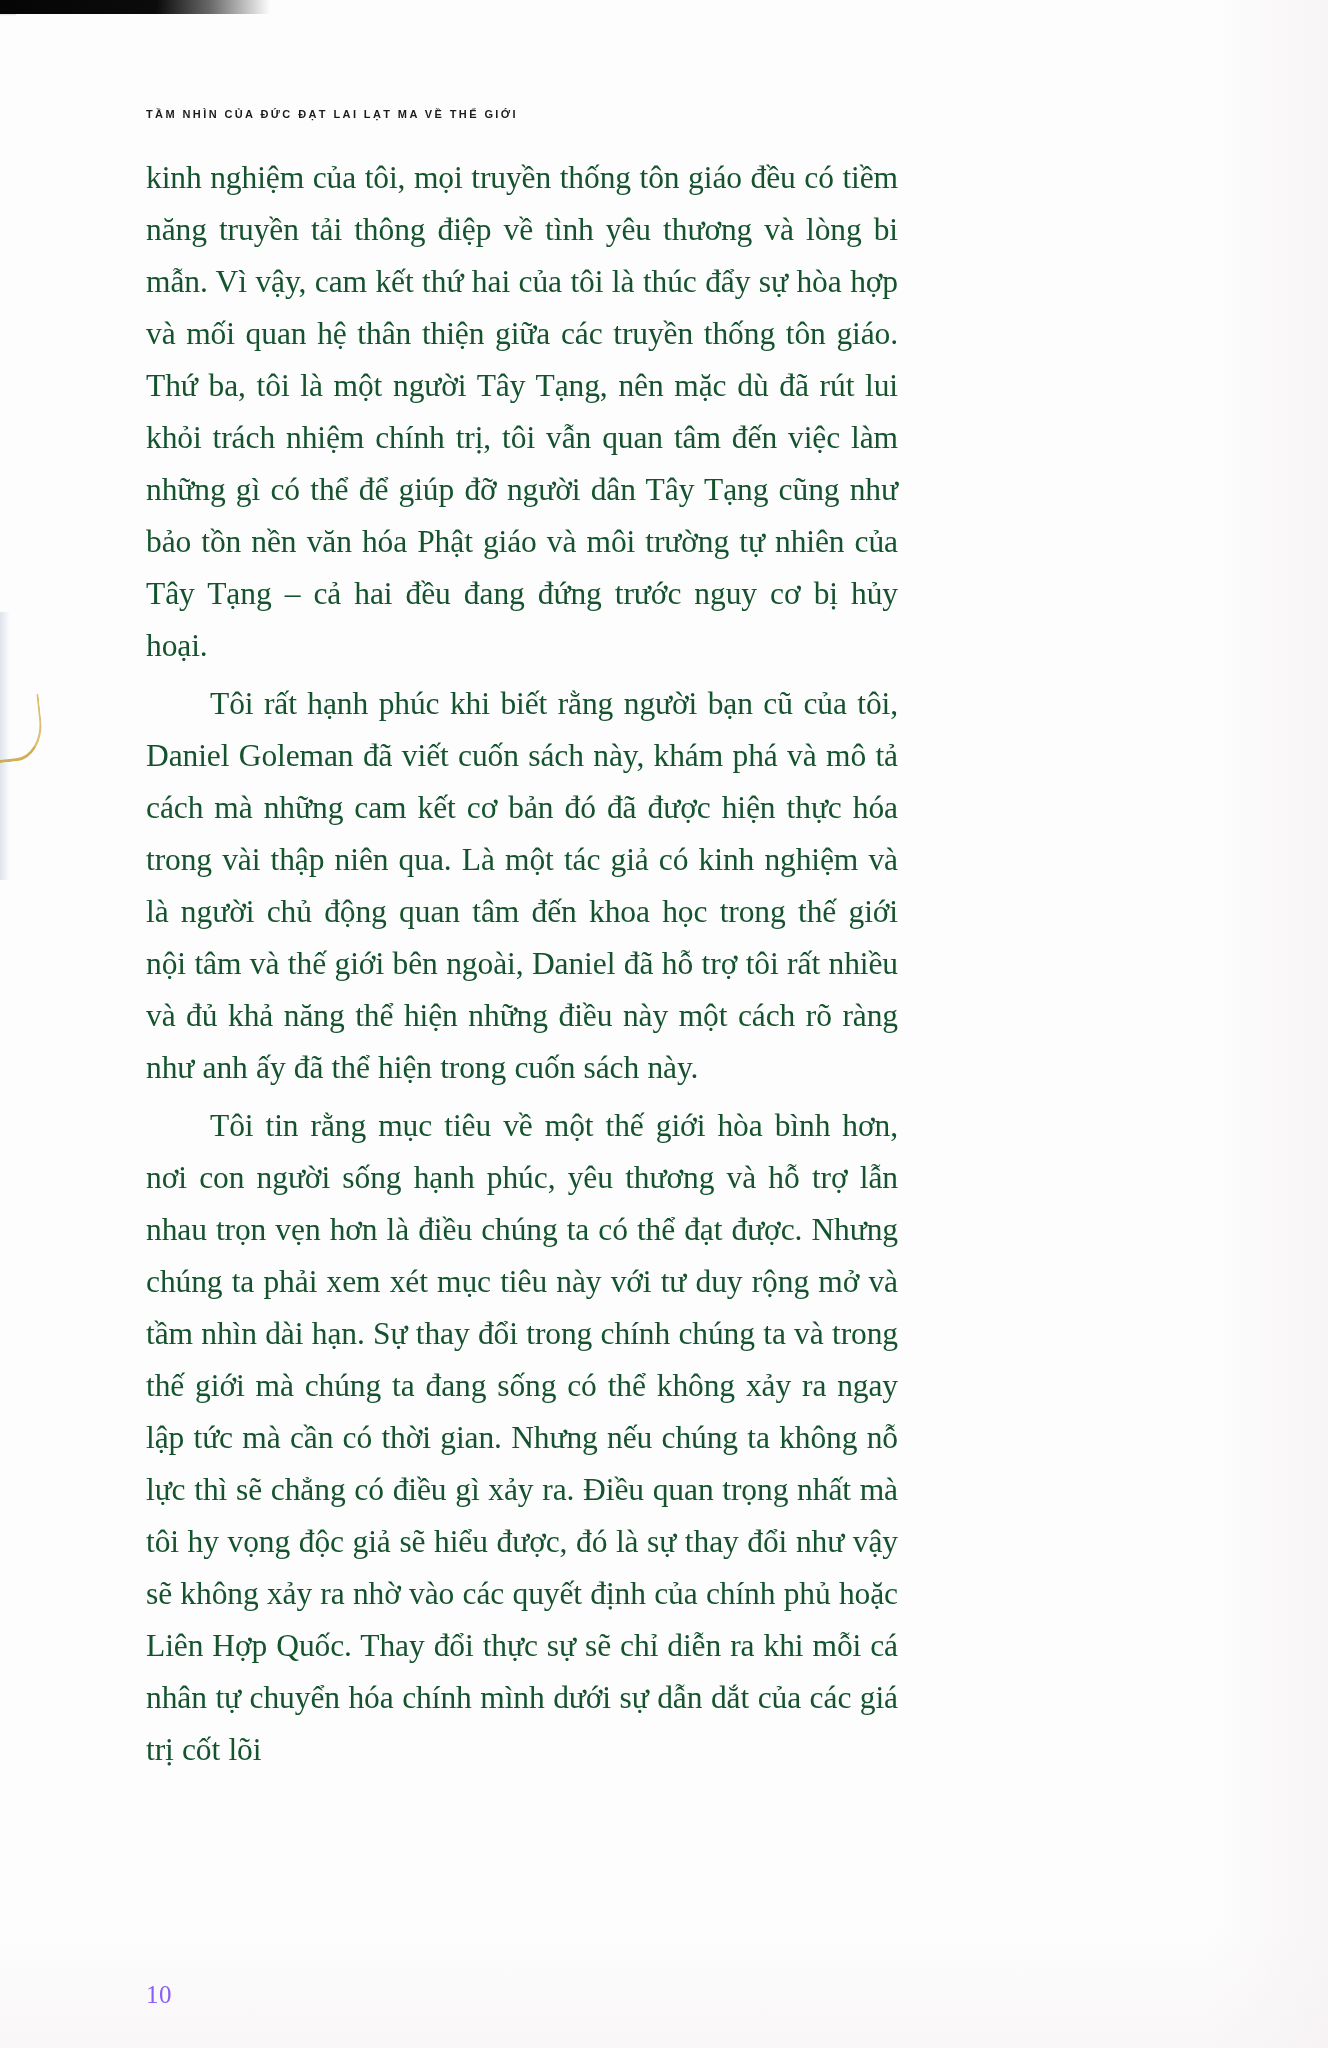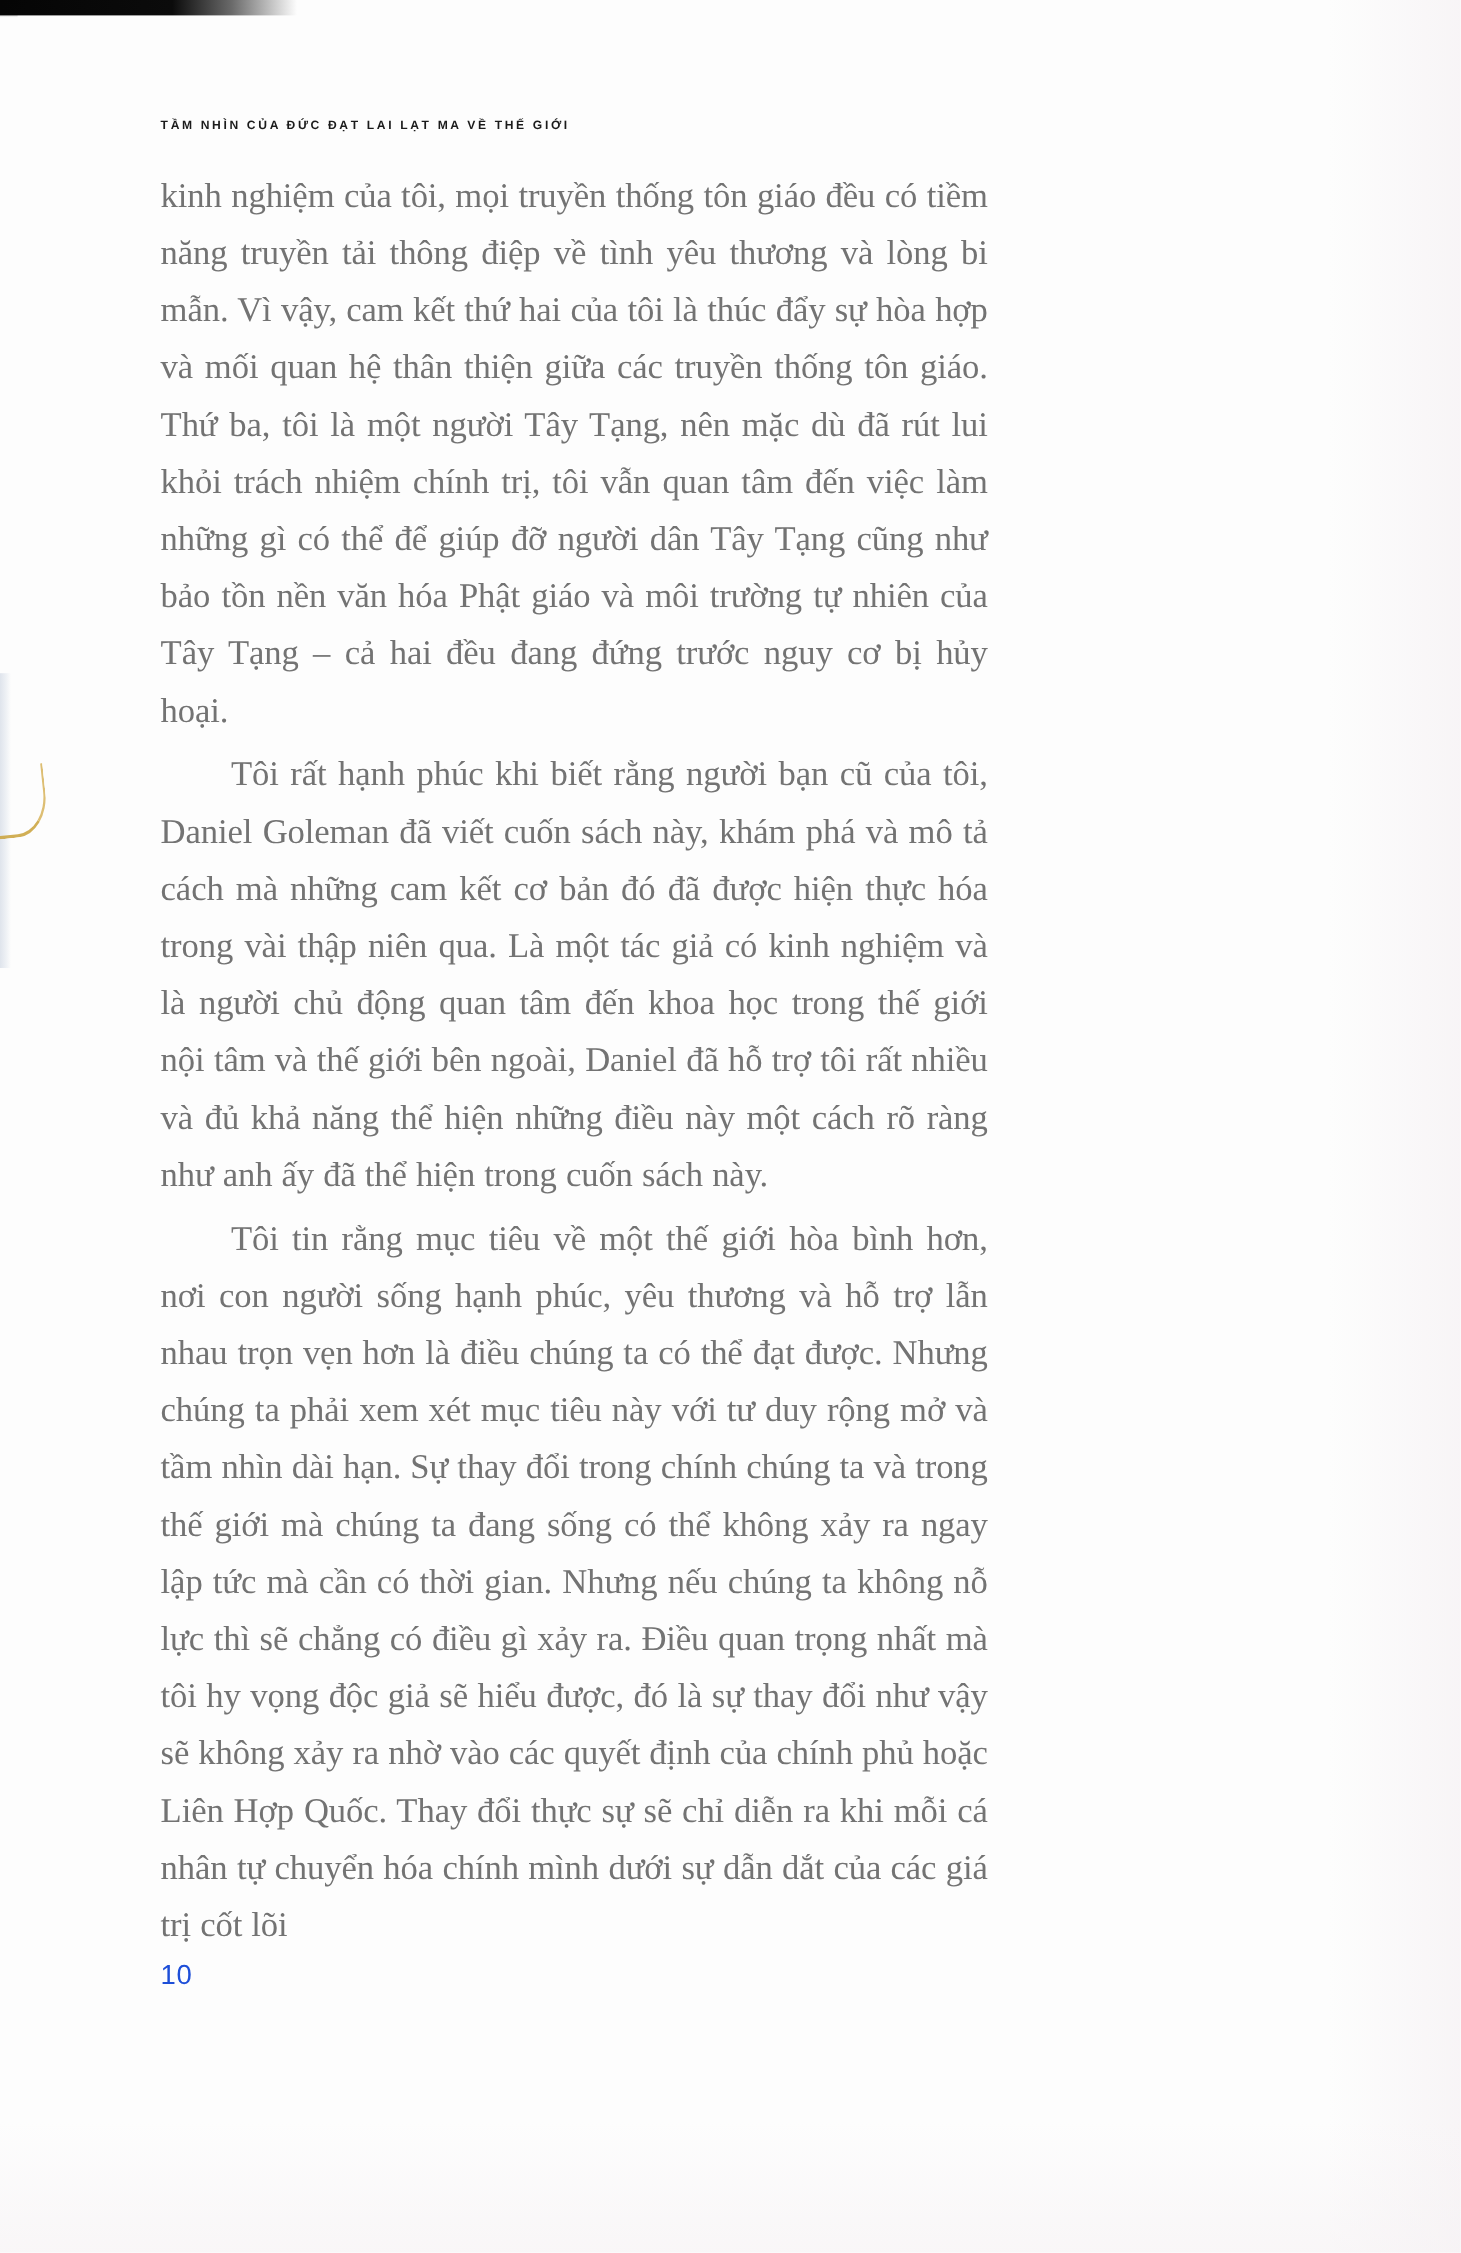--- a/index.html
+++ b/index.html
@@ -95,42 +95,42 @@
     width: 752px;
   }
   .para {
     margin: 0;
     font-size: 31.5px;
     line-height: 52px;
     text-align: justify;
     text-justify: inter-word;
     letter-spacing: -0.1px;
     word-spacing: 0.5px;
-    color: #737373;
+    color: #14532d;
   }
   .para.indent {
     text-indent: 64px;
   }
   .para + .para {
     margin-top: 6px;
   }
   .para:last-child {
     text-align: justify;
   }
 
   
   .folio {
     position: absolute;
     left: 146px;
-    top: 1782px;
-    font-family: Liberation Sans, sans-serif;
+    top: 1981px;
+    font-family: Liberation Serif, serif;
     font-size: 25px;
     font-weight: 400;
     letter-spacing: 0.5px;
-    color: #1d4ed8;
+    color: #8b5cf6;
   }
 </style>
 </head>
 <body>
 
 <div id="page">
 
   <div class="scan-shadow-top"></div>
   <div class="scan-shadow-left"></div>
   <div class="scan-edge-left"></div>

